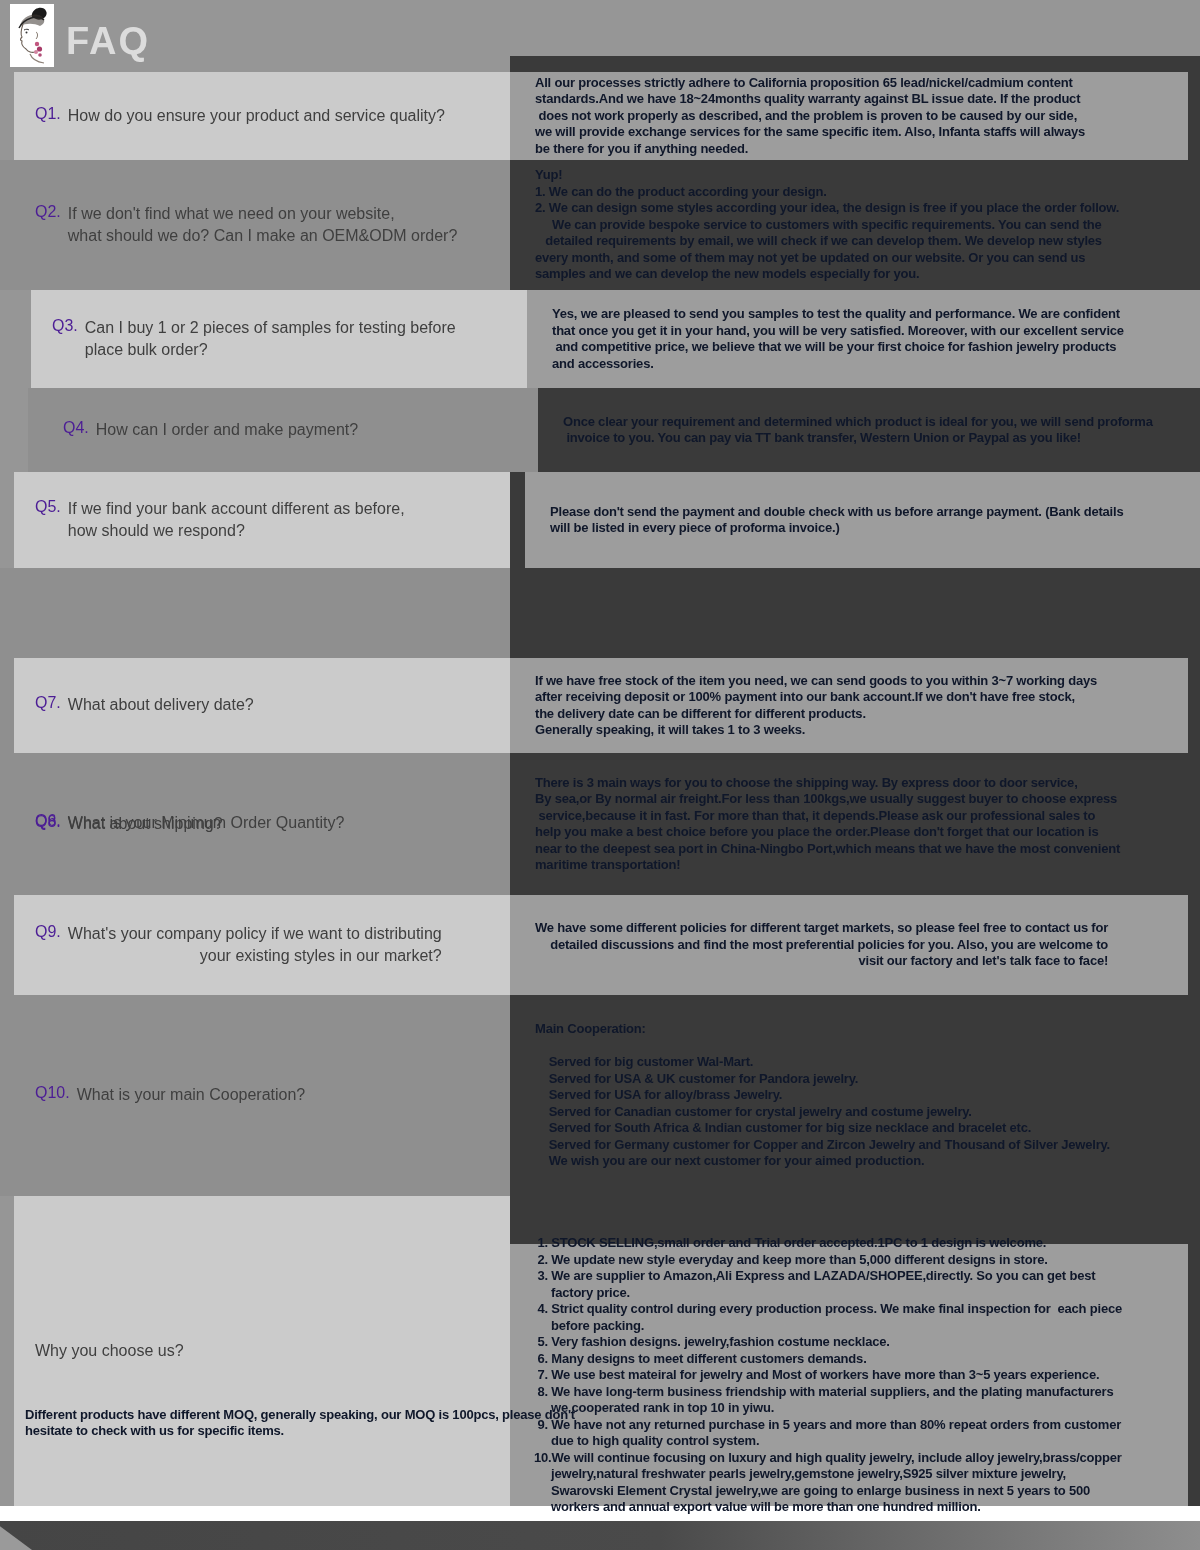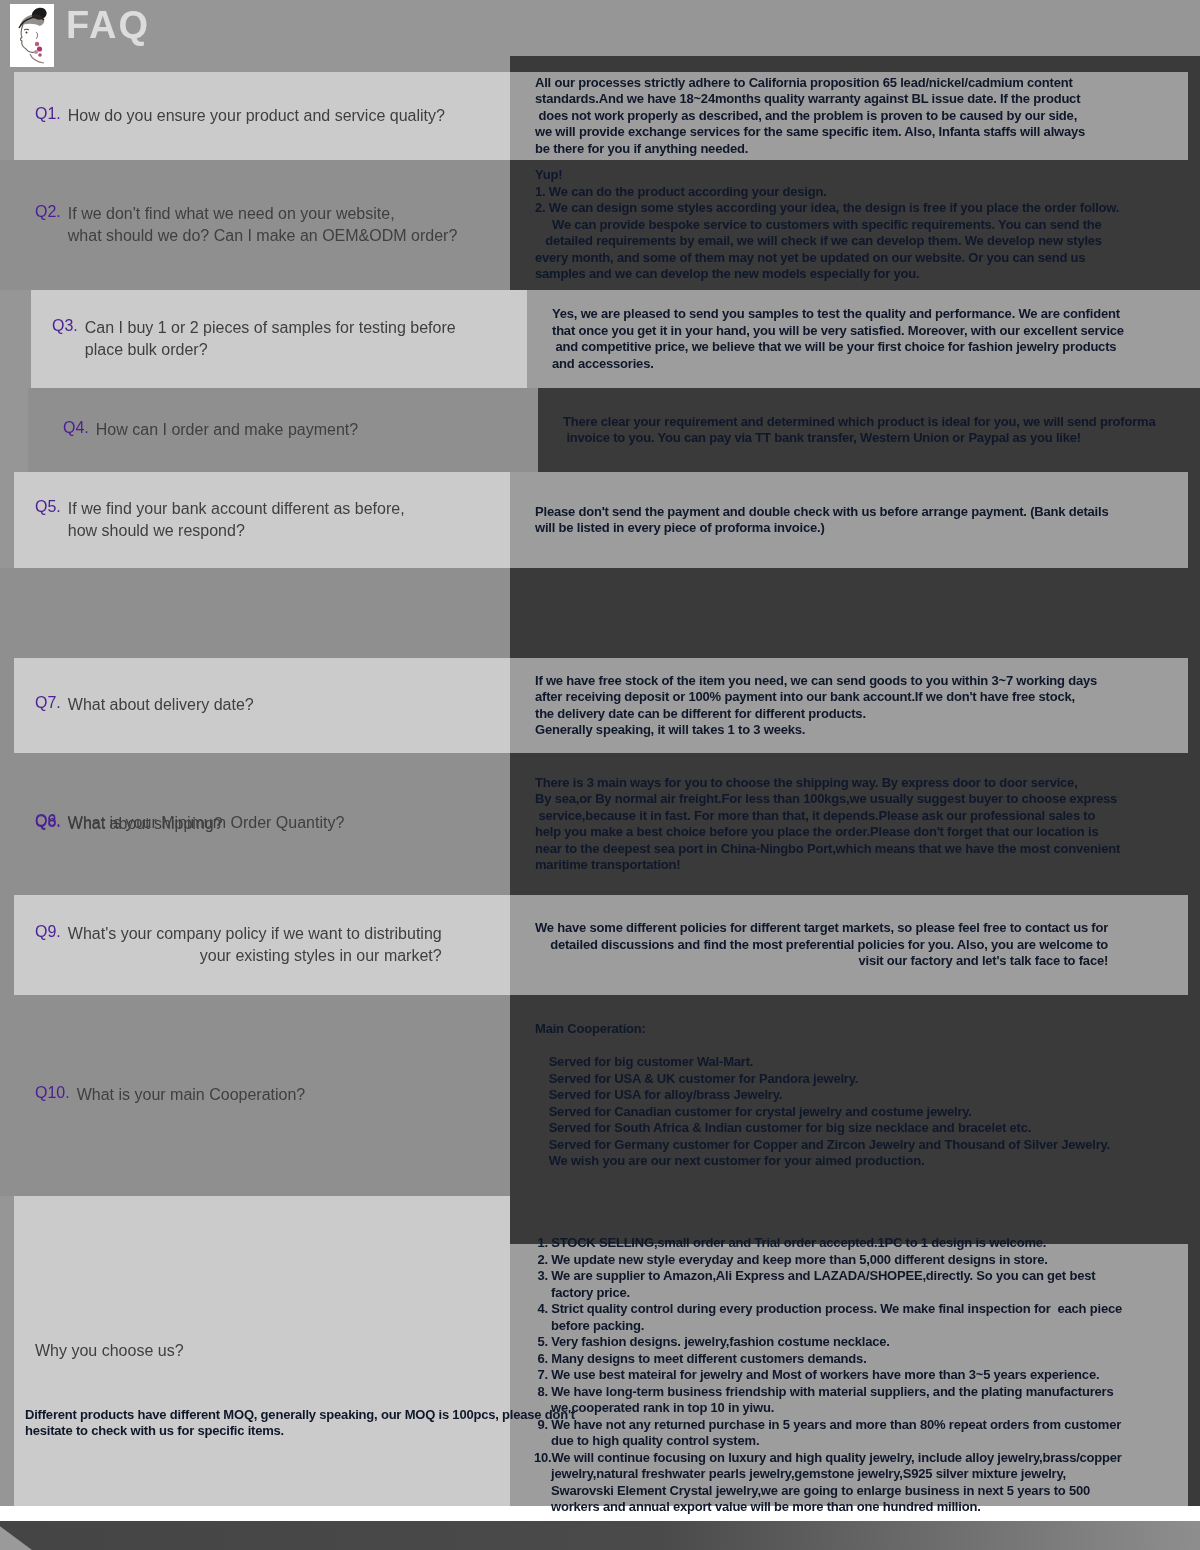--- a/index.html
+++ b/index.html
@@ -2,21 +2,21 @@
 <html><head>
 <meta charset="utf-8">
 <style>
   html,body{margin:0;padding:0;}
   body{font-family:"Liberation Sans", sans-serif;}
   .page{position:relative;width:1200px;height:1550px;background:#969696;overflow:hidden;}
 
   
   .header{position:absolute;top:0;left:0;width:1200px;height:56px;}
   .logo{position:absolute;left:10px;top:4px;width:44px;height:63px;background:#ffffff;z-index:5;}
-  .title{position:absolute;left:66px;top:4px;font-size:38px;font-weight:bold;color:#dcdcdc;letter-spacing:2px;}
+  .title{position:absolute;left:66px;top:20px;font-size:38px;font-weight:bold;color:#dcdcdc;letter-spacing:2px;}
 
   
   .dark-col{position:absolute;left:510px;top:56px;width:690px;height:1450px;background:#3a3a3a;}
 
   
   .rows{position:absolute;top:56px;left:0;width:1200px;padding-top:16px;}
   .row{display:flex;width:1200px;}
   .qcell{position:relative;width:510px;flex:0 0 510px;display:flex;align-items:center;box-sizing:border-box;padding-left:35px;}
   .acell{position:relative;width:690px;flex:0 0 690px;display:flex;align-items:center;box-sizing:border-box;padding-left:25px;padding-right:16px;}
   .row.light .qcell::before{content:"";position:absolute;top:0;bottom:0;left:14px;right:0;background:#cbcbcb;}
@@ -120,25 +120,25 @@
     </div>
   </div>
       <div class="row dark" style="height: 84px; padding-left: 28px;">
     <div class="qcell">
       <div class="qwrap">
         <span class="qid">Q4.</span>
         <span class="qtext">How can I order and make payment?</span>
       </div>
     </div>
     <div class="acell">
-      <div class="answer">There clear your requirement and determined which product is ideal for you, we will send proforma
+      <div class="answer">Once clear your requirement and determined which product is ideal for you, we will send proforma
  invoice to you. You can pay via TT bank transfer, Western Union or Paypal as you like!</div>
     </div>
   </div>
-      <div class="row light" style="height: 96px;">
+      <div class="row light" style="height: 96px; gap: 15px;">
     <div class="qcell">
       <div class="qwrap">
         <span class="qid">Q5.</span>
         <span class="qtext">If we find your bank account different as before,
 how should we respond?</span>
       </div>
     </div>
     <div class="acell">
       <div class="answer">Please don't send the payment and double check with us before arrange payment. (Bank details
 will be listed in every piece of proforma invoice.)</div>

